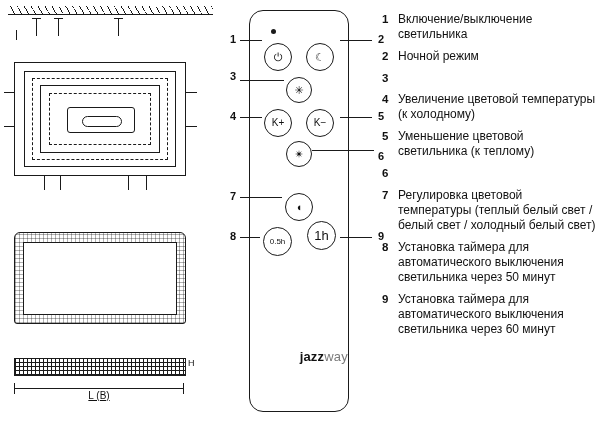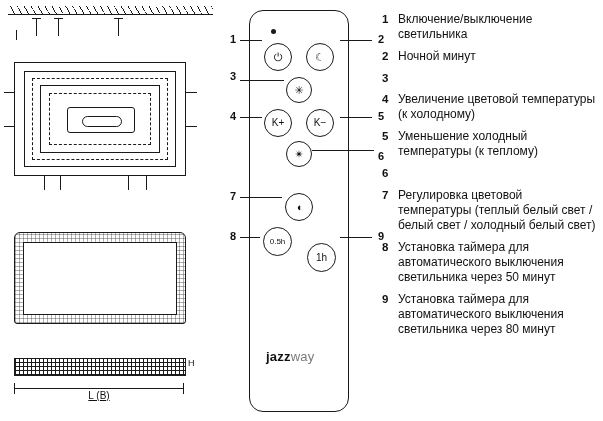--- a/index.html
+++ b/index.html
@@ -57,22 +57,22 @@
   .btn{position:absolute;border:1.4px solid #1a1a1a;border-radius:50%;background:#fff;
        display:flex;align-items:center;justify-content:center;font-size:11px;line-height:1;}
   .btn.b-pw{left:14px;top:32px;width:26px;height:26px;}
   .btn.b-night{left:56px;top:32px;width:26px;height:26px;}
   .btn.b-up{left:36px;top:66px;width:24px;height:24px;}
   .btn.b-kplus{left:14px;top:98px;width:26px;height:26px;font-size:10px;}
   .btn.b-kminus{left:56px;top:98px;width:26px;height:26px;font-size:10px;}
   .btn.b-down{left:36px;top:130px;width:24px;height:24px;}
   .btn.b-cct{left:35px;top:182px;width:26px;height:26px;}
   .btn.b-05h{left:13px;top:216px;width:27px;height:27px;font-size:8px;}
-  .btn.b-1h{left:57px;top:232px;width:27px;height:27px;font-size:10px;}
-  .brand{position:absolute;left:16px;top:338px;width:98px;text-align:left;font-size:13px;letter-spacing:.2px;}
+  .btn.b-1h{left:57px;top:210px;width:27px;height:27px;font-size:13px;}
+  .brand{position:absolute;left:0;top:338px;width:98px;text-align:right;font-size:13px;letter-spacing:.2px;}
   .brand b{font-weight:bold;}
   .brand span{color:#7a7a7a;}
 
   
   .cnum{position:absolute;font-size:11px;font-weight:bold;color:#111;}
 
   
   .legend{position:absolute;left:382px;top:12px;width:214px;}
   .lrow{display:flex;margin-bottom:7px;}
   .lnum{width:16px;flex:0 0 16px;font-size:11.5px;font-weight:bold;line-height:1.25;}
@@ -179,43 +179,43 @@
   <div class="cnum" style="left:378px;top:230px;">9</div>
   <div class="aline" style="left:340px;top:237px;width:32px;height:1px;"></div>
 
   <div class="legend">
     <div class="lrow">
       <div class="lnum">1</div>
       <div class="ltxt">Включение/выключение светильника</div>
     </div>
     <div class="lrow">
       <div class="lnum">2</div>
-      <div class="ltxt">Ночной минут</div>
+      <div class="ltxt">Ночной режим</div>
     </div>
     <div class="lrow">
       <div class="lnum">3</div>
     </div>
     <div class="lrow">
       <div class="lnum">4</div>
       <div class="ltxt">Увеличение цветовой температуры (к холодному)</div>
     </div>
     <div class="lrow">
       <div class="lnum">5</div>
-      <div class="ltxt">Уменьшение холодный температуры (к теплому)</div>
+      <div class="ltxt">Уменьшение цветовой светильника (к теплому)</div>
     </div>
     <div class="lrow">
       <div class="lnum">6</div>
     </div>
     <div class="lrow">
       <div class="lnum">7</div>
       <div class="ltxt">Регулировка цветовой температуры (теплый белый свет / белый свет / холодный белый свет)</div>
     </div>
     <div class="lrow">
       <div class="lnum">8</div>
       <div class="ltxt">Установка таймера для автоматического выключения светильника через 50 минут</div>
     </div>
     <div class="lrow">
       <div class="lnum">9</div>
-      <div class="ltxt">Установка таймера для автоматического выключения светильника через 80 минут</div>
+      <div class="ltxt">Установка таймера для автоматического выключения светильника через 60 минут</div>
     </div>
   </div>
 
 </div>
 
 </body></html>

